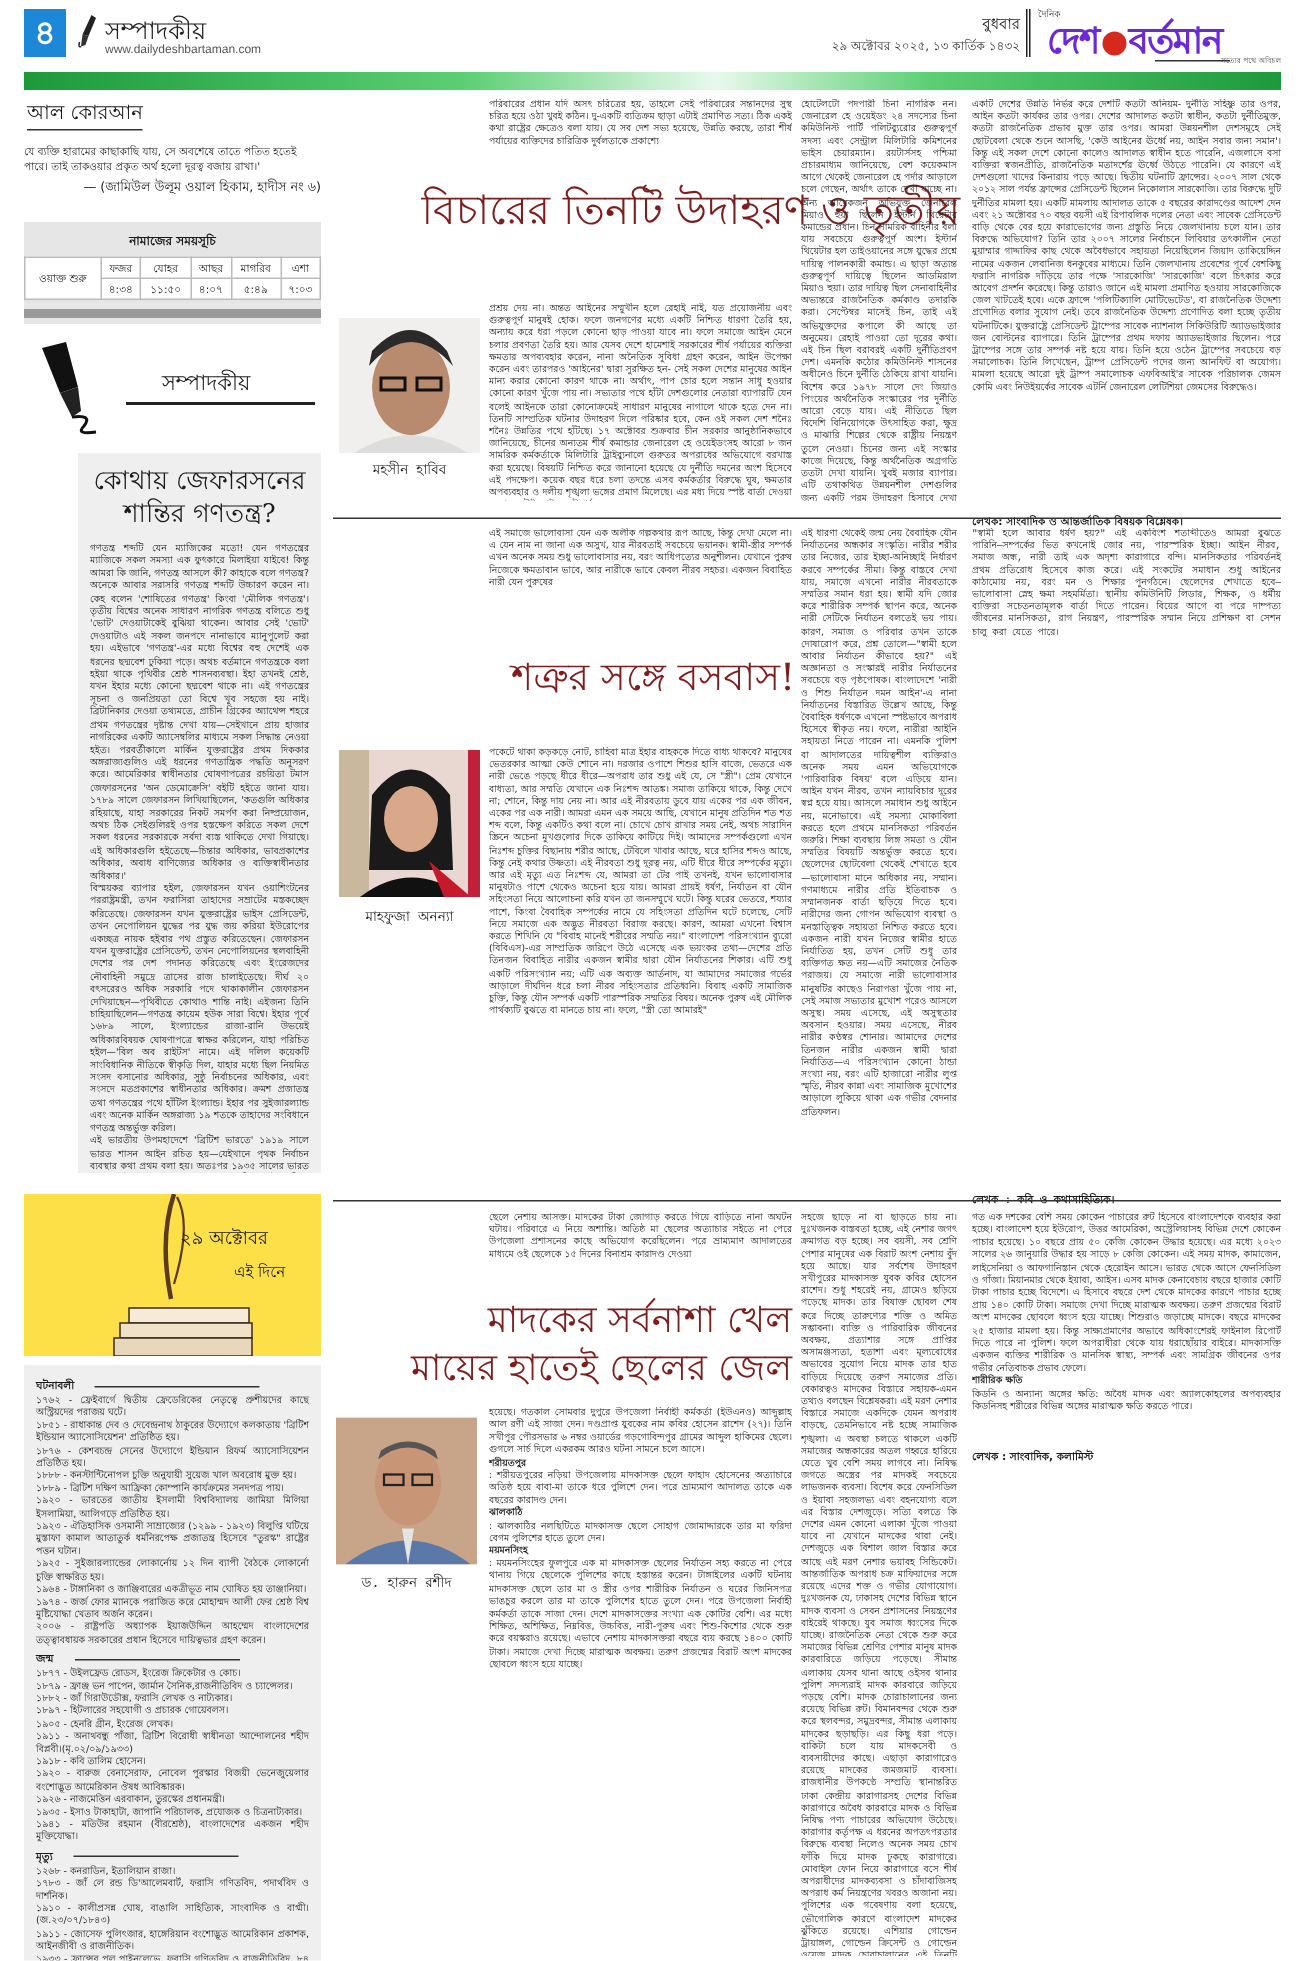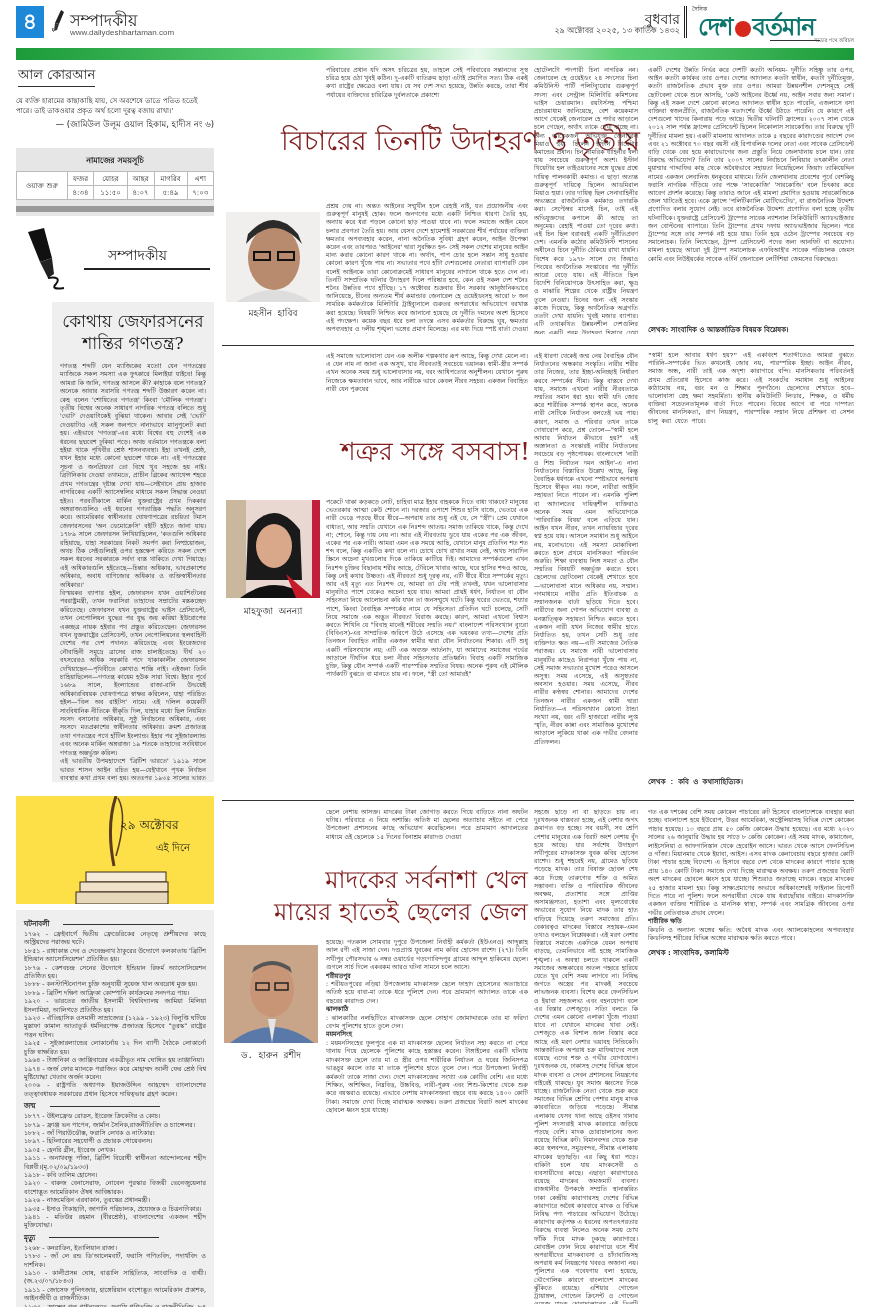--- a/index.html
+++ b/index.html
@@ -5,26 +5,26 @@
   * { box-sizing: border-box; margin: 0; padding: 0; }
   html, body { width: 870px; height: 1307px; background: #ffffff; overflow: hidden; }
   body { font-family: "DejaVu Sans", sans-serif; color: #1a1a1a; position: relative; }
 
   
   .header { position: absolute; left: 0; top: 0; width: 870px; height: 46px; }
   .page-num { position: absolute; left: 16px; top: 6px; width: 28px; height: 32px; background: #1e88d8; color: #fff; font-weight: bold; font-size: 22px; text-align: center; line-height: 32px; font-family: "Liberation Sans", sans-serif; }
   .pen-logo { position: absolute; left: 52px; top: 10px; width: 14px; height: 22px; }
   .section-title { position: absolute; left: 70px; top: 8px; font-size: 16px; color: #222; font-family: "DejaVu Serif", serif; }
   .site-url { position: absolute; left: 70px; top: 28px; font-size: 8px; color: #555; font-family: "Liberation Sans", sans-serif; }
-  .day { position: absolute; right: 190px; top: 8px; font-size: 14px; color: #222; }
+  .day { position: absolute; right: 190px; top: 8px; font-size: 10px; color: #222; }
   .date { position: absolute; right: 190px; top: 24px; font-size: 8px; color: #333; }
   .mast-divider { position: absolute; left: 684px; top: 6px; width: 3px; height: 32px; border-left: 1px solid #222; border-right: 1px solid #222; }
   .masthead { position: absolute; left: 692px; top: 4px; width: 170px; height: 40px; }
   .mast-small { position: absolute; left: 0; top: 0; font-size: 6px; color: #333; }
-  .mast-main { position: absolute; left: 6px; top: 4px; font-size: 24px; font-weight: bold; color: #0f766e; font-family: "DejaVu Serif", serif; letter-spacing: -1px; }
+  .mast-main { position: absolute; left: 6px; top: 4px; font-size: 24px; font-weight: bold; color: #6d28d9; font-family: "DejaVu Serif", serif; letter-spacing: -1px; }
   .mast-dot { display: inline-block; width: 16px; height: 16px; border-radius: 50%; background: #d7281e; vertical-align: middle; margin: 0 2px; }
   .mast-tag { position: absolute; right: 8px; top: 33px; font-size: 5px; color: #444; }
   .mast-line { position: absolute; left: 78px; top: 36px; width: 50px; border-top: 1px solid #333; }
   .green-band { position: absolute; left: 16px; top: 48px; width: 838px; height: 12px; background: linear-gradient(90deg, #1c9a3a 0%, #5ccf74 35%, #e8f9ec 55%, #5ccf74 72%, #1c9a3a 100%); }
 
   
   .left-col { position: absolute; left: 16px; top: 64px; width: 198px; }
   .quran-title { font-size: 13px; border-bottom: 1px solid #333; display: inline-block; margin-left: 2px; font-family: "DejaVu Serif", serif; }
   .quran-text { font-size: 7px; line-height: 10px; margin-top: 9px; }
   .quran-src { font-size: 8.5px; text-align: right; margin-top: 2px; }
@@ -53,21 +53,21 @@
   .events-head .rule { flex: 0 0 110px; border-top: 1px solid #333; }
   .event-line { font-size: 6.3px; line-height: 8.4px; text-align: justify; }
 
   
   .article { position: absolute; }
   .hl { font-family: "DejaVu Serif", serif; color: #7f1d1d; text-align: right; }
   .photo { position: absolute; background: #d8d2ca; overflow: hidden; }
   .caption { position: absolute; font-size: 9px; text-align: center; font-family: Liberation Mono, monospace; }
   .col-text { position: absolute; font-size: 6.2px; line-height: 8.2px; text-align: justify; overflow: hidden; color: #222; }
   .sub-head { font-weight: bold; }
-  .author-note { font-size: 7px; font-weight: bold; margin-top: 4px; }
+  .author-note { font-size: 7px; font-weight: bold; margin-top: 22px; }
   .hrule { position: absolute; left: 222px; width: 632px; border-top: 1px solid #333; }
 </style>
 </head>
 <body>
 
 <div class="header">
   <div class="page-num">৪</div>
   <svg class="pen-logo" viewBox="0 0 14 22">
     <path d="M9 0 L12 2 L7 14 L3 13 Z" fill="#222"></path>
     <path d="M3 13 L7 14 L5 20 L2 21 Z" fill="#333"></path>

